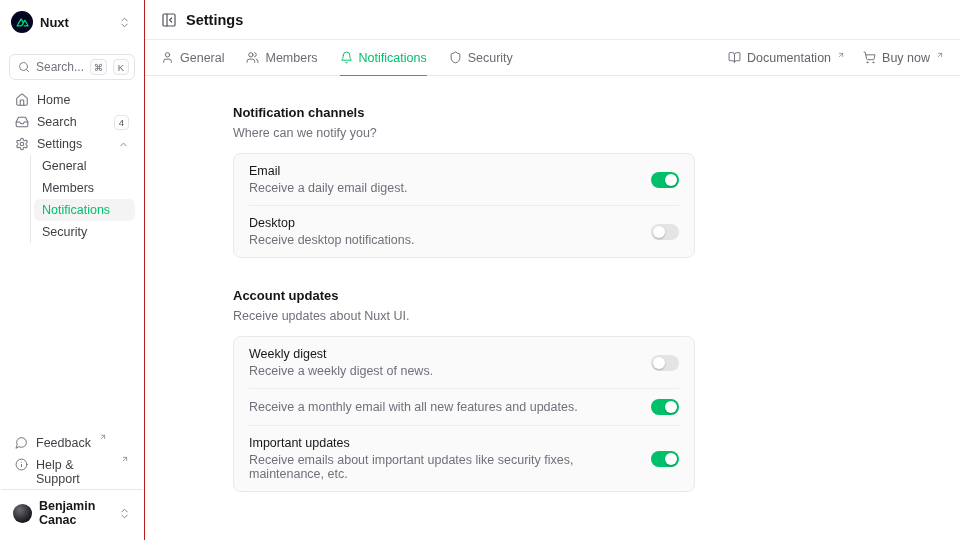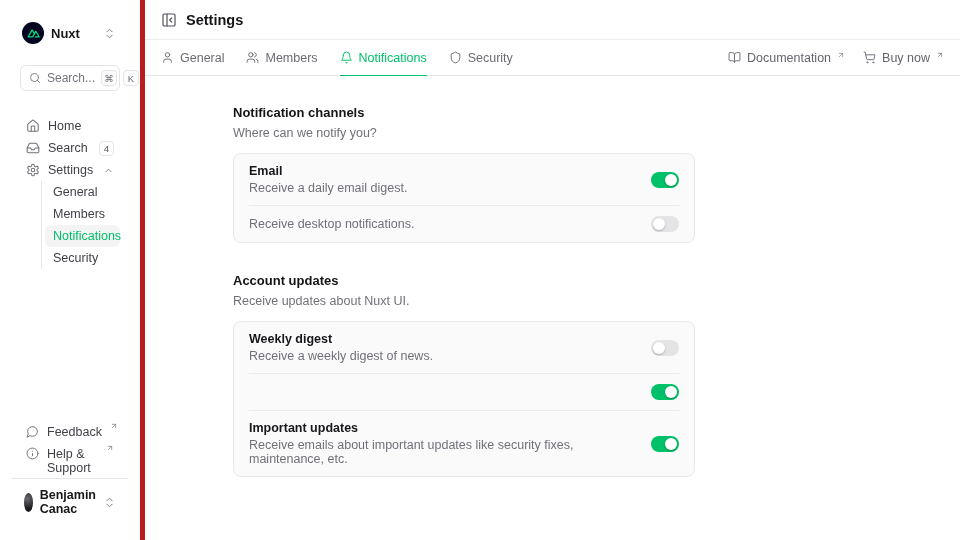--- a/index.html
+++ b/index.html
@@ -10,33 +10,33 @@
     color:#18181b;
     background:#fff;
     display:flex;
   }
   svg { display:block; flex:none; }
   .ic { width:14px; height:14px; stroke:currentColor; fill:none; stroke-width:1.8; stroke-linecap:round; stroke-linejoin:round; }
   .ic-sm { width:13px; height:13px; }
   .ic-xs { width:8px; height:8px; stroke-width:2; }
 
   
-  .sidebar { width:145px; flex:none; border-right:5px solid #b91c1c; display:flex; flex-direction:column; padding:20px; }
+  .sidebar { width:145px; flex:none; border-right:1px solid #b91c1c; display:flex; flex-direction:column; padding:9px; }
   .team-row { display:flex; align-items:center; gap:7px; padding:2px 4px 2px 2px; border-radius:6px; cursor:pointer; }
   .team-logo { width:22px; height:22px; border-radius:50%; background:#020420; display:flex; align-items:center; justify-content:center; }
   .team-name { font-weight:700; font-size:13px; color:#18181b; flex:1; }
   .chevrons { color:#7d7d87; }
 
   .search-btn { margin-top:19px; height:26px; border:1px solid #e4e4e8; border-radius:6px; background:#fff;
     display:flex; align-items:center; gap:6px; padding:0 5px 0 8px; color:#73737c; cursor:pointer; }
   .search-btn .ph { flex:1; font-size:12px; }
   .kbd { min-width:16px; height:16px; padding:0 3px; border:1px solid #e4e4e8; border-radius:4px; background:#fcfcfd;
     font-size:9.5px; color:#6f6f78; display:inline-flex; align-items:center; justify-content:center; }
 
-  nav { margin-top:24px; }
+  nav { margin-top:9px; }
   .nav-item { display:flex; align-items:center; gap:8px; height:22px; padding:0 6px; border-radius:6px;
     color:#3f3f46; font-weight:500; cursor:pointer; }
   .nav-item .ic { color:#71717a; }
   .nav-badge { margin-left:auto; min-width:15px; height:15px; padding:0 3px; border:1px solid #e4e4e8; border-radius:4px;
     background:#fff; font-size:9.5px; color:#52525b; display:inline-flex; align-items:center; justify-content:center; }
   .nav-chevron { margin-left:auto; color:#9a9aa3; }
   .subnav { margin-left:21px; border-left:1px solid #e7e7ea; padding-left:3px; }
   .subnav-item { display:flex; align-items:center; height:22px; padding:0 8px; border-radius:6px;
     color:#3f3f46; font-weight:500; cursor:pointer; }
   .subnav-item.active { background:#f4f4f5; color:var(--primary); }
@@ -67,21 +67,21 @@
   .action-link .ic { color:#71717a; }
 
   .content { flex:1; overflow:hidden; padding-top:29px; }
   .col { width:462px; margin-left:88px; }
   .section { margin-bottom:30px; }
   .section-title { font-size:13px; font-weight:700; color:#151518; margin-bottom:6px; }
   .section-desc { color:#70707a; margin-bottom:13px; }
   .card { background:#fafafb; border:1px solid #e9e9ec; border-radius:8px; }
   .row { display:flex; align-items:center; justify-content:space-between; gap:16px; padding:10px 15px; }
   .row-text { min-width:0; }
-  .row-title { font-weight:700; color:#17171b; margin-bottom:3px; }
+  .row-title { font-weight:400; color:#17171b; margin-bottom:3px; }
   .row-desc { color:#70707a; }
   .divider { height:1px; background:#ececef; margin:0 15px; }
 
   .switch { width:28px; height:16px; border-radius:999px; background:#e4e4e7; position:relative; flex:none; cursor:pointer; }
   .switch::after { content:""; position:absolute; top:2px; left:2px; width:12px; height:12px; border-radius:50%;
     background:#fff; box-shadow:0 1px 2px rgba(0,0,0,.25); }
   .switch.on { background:var(--primary); }
   .switch.on::after { left:auto; right:2px; }
 </style>
 </head>
@@ -350,20 +350,21 @@
           <div class="row">
             <div class="row-text">
               <div class="row-title">Email</div>
               <div class="row-desc">Receive a daily email digest.</div>
             </div>
             <div class="switch on"></div>
           </div>
           <div class="divider"></div>
           <div class="row">
             <div class="row-text">
+              <div class="row-title">Desktop</div>
               <div class="row-desc">Receive desktop notifications.</div>
             </div>
             <div class="switch"></div>
           </div>
         </div>
       </section>
 
       <section class="section">
         <div class="section-title">Account updates</div>
         <div class="section-desc">Receive updates about Nuxt UI.</div>
@@ -371,20 +372,21 @@
           <div class="row">
             <div class="row-text">
               <div class="row-title">Weekly digest</div>
               <div class="row-desc">Receive a weekly digest of news.</div>
             </div>
             <div class="switch"></div>
           </div>
           <div class="divider"></div>
           <div class="row">
             <div class="row-text">
+              <div class="row-desc">Receive a monthly email with all new features and updates.</div>
             </div>
             <div class="switch on"></div>
           </div>
           <div class="divider"></div>
           <div class="row">
             <div class="row-text">
               <div class="row-title">Important updates</div>
               <div class="row-desc">Receive emails about important updates like security fixes, maintenance, etc.</div>
             </div>
             <div class="switch on"></div>

